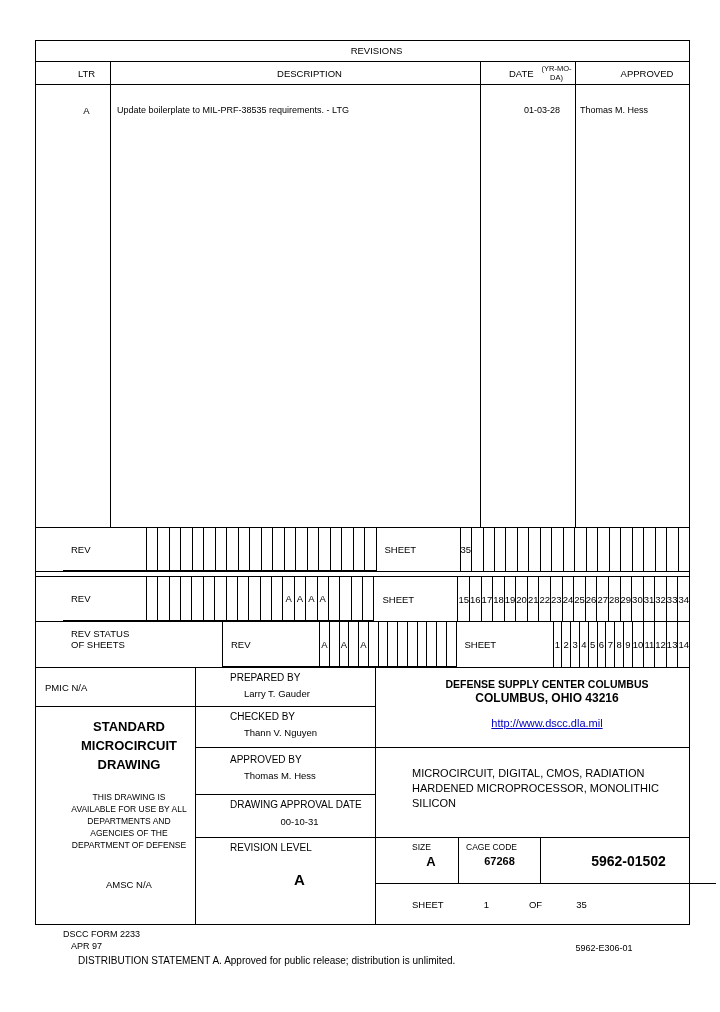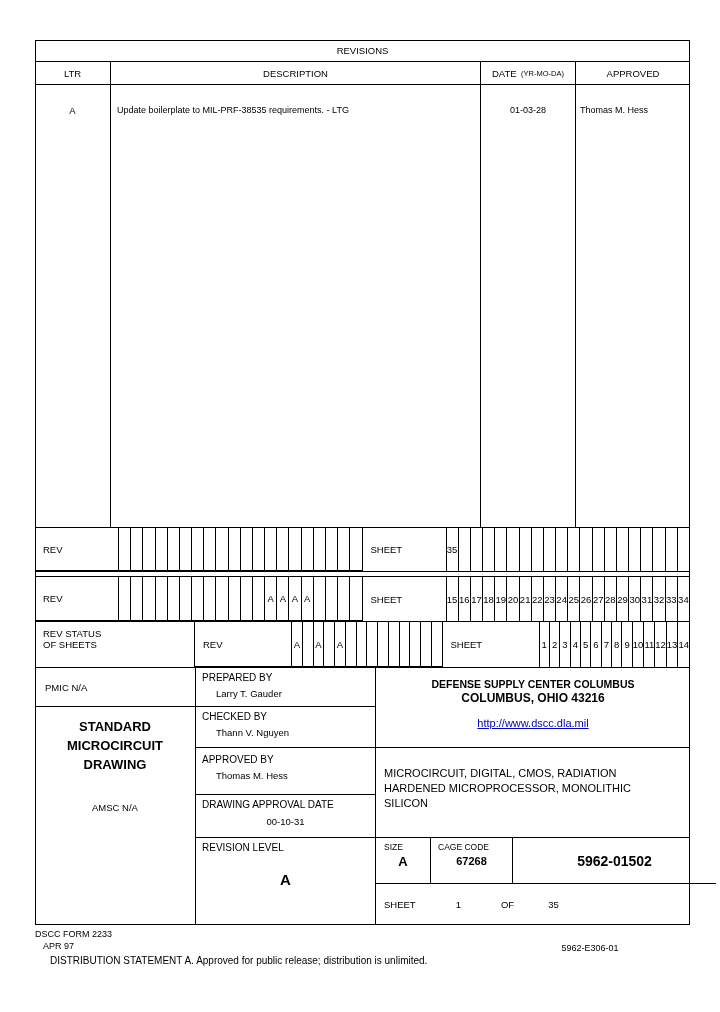--- a/index.html
+++ b/index.html
@@ -1,19 +1,19 @@
 <!DOCTYPE html>
 <html><head>
 <meta charset="utf-8">
 <style>
   html,body{margin:0;padding:0;background:#fff;}
   .page{position:relative;width:720px;height:1012px;background:#ffffff;
         font-family:"Liberation Sans", sans-serif;color:#000;overflow:hidden;
         outline:1px solid #d9d9d9;}
-  .abs{position:absolute;box-sizing:border-box;}
+  .abs{position:absolute;box-sizing:border-box;padding-left:28px;}
   .bt{border-top:1px solid #000;} .bb{border-bottom:1px solid #000;}
   .bl{border-left:1px solid #000;} .br{border-right:1px solid #000;}
   .frame{border:1px solid #000;}
   .cc{display:flex;align-items:center;justify-content:center;text-align:center;}
   .f9{font-size:9px;} .f95{font-size:9.5px;} .f10{font-size:10px;}
   .small{font-size:7.5px;}
   .band-row{display:flex;flex:1;min-height:0;}
   .band-col{display:flex;flex-direction:row;height:100%;}
   .band-label{display:flex;align-items:center;padding-left:8px;font-size:9.5px;}
   .cells{flex:1;}
@@ -204,20 +204,21 @@
           </div>
       </div>
     </div>
   </div>
 
   <div class="abs bt bb" style="left:35px;top:667px;width:160px;height:40px;display:flex;align-items:center;padding-left:10px;">
     <span class="f95">PMIC N/A</span>
   </div>
   <div class="abs" style="left:35px;top:707px;width:160px;height:218px;">
     <div class="boldc" style="font-size:13px;line-height:19px;margin:10px 18px 0 18px;">STANDARD MICROCIRCUIT DRAWING</div>
+    <div style="font-size:8.5px;line-height:12px;text-align:center;width:118px;margin:17px auto 0 auto;">THIS DRAWING IS AVAILABLE FOR USE BY ALL DEPARTMENTS AND AGENCIES OF THE DEPARTMENT OF DEFENSE</div>
     <div class="f95" style="text-align:center;margin-top:28px;">AMSC N/A</div>
   </div>
 
   <div class="abs bt bl bb" style="left:195px;top:667px;width:180px;height:40px;">
     <div class="lblTop">PREPARED BY</div>
     <div class="valIndent">Larry T. Gauder</div>
   </div>
   <div class="abs bl bb" style="left:195px;top:707px;width:180px;height:41px;">
     <div class="lblTop">CHECKED BY</div>
     <div class="valIndent">Thann V. Nguyen</div>

